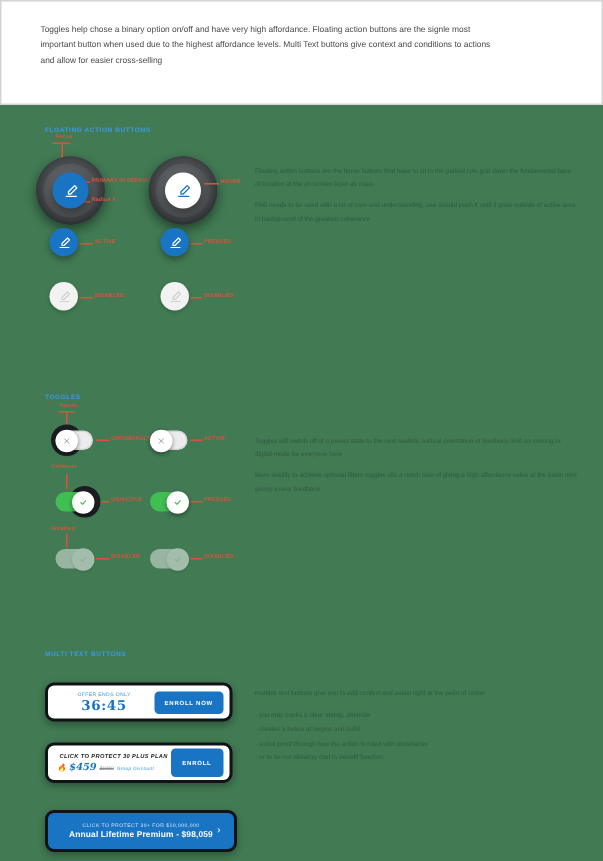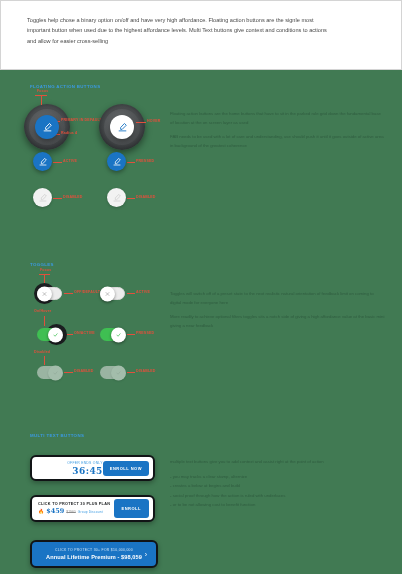--- a/index.html
+++ b/index.html
@@ -150,22 +150,22 @@
     box-shadow: 0 2px 5px rgba(0,0,0,.3);
   }
   .mtb-1 { width: 125px; height: 26px; padding: 0 4px 0 4px; }
   .mtb-2 { width: 125px; height: 27px; padding: 0 4px 0 6px; }
   .mtb-3 {
     width: 128px; height: 28px;
     background: #1a74c4;
     padding: 0 8px;
     justify-content: center;
   }
-  .mtb-left { flex: 1; text-align: right; }
-  .mtb-left.lft { text-align: left; }
+  .mtb-left { flex: 1; text-align: center; }
+  .mtb-left.lft { text-align: center; font-style: italic; }
   .cap {
     font-size: 3.4px;
     color: #3b9ae1;
     letter-spacing: 0.25px;
     text-transform: uppercase;
     margin-bottom: 1px;
   }
   .cap.dark { color: #1b1d1f; font-weight: bold; font-size: 3.8px; }
   .timer {
     font-family: "DejaVu Serif", serif;

